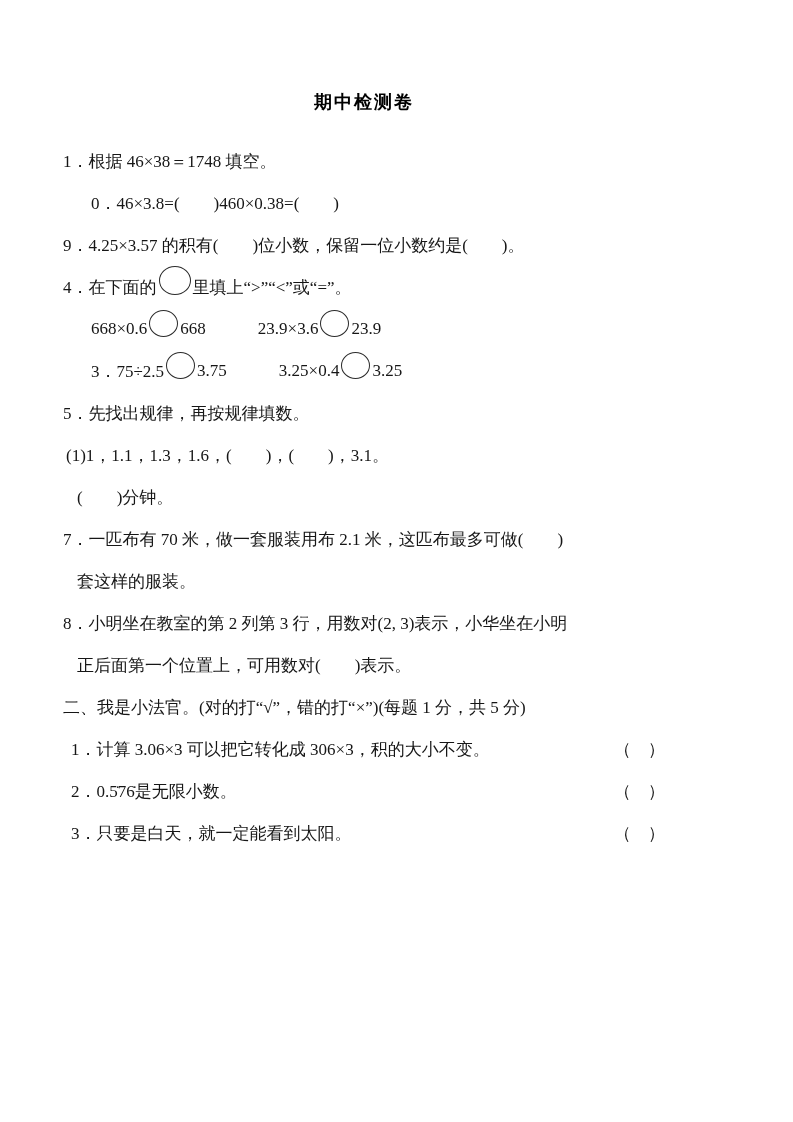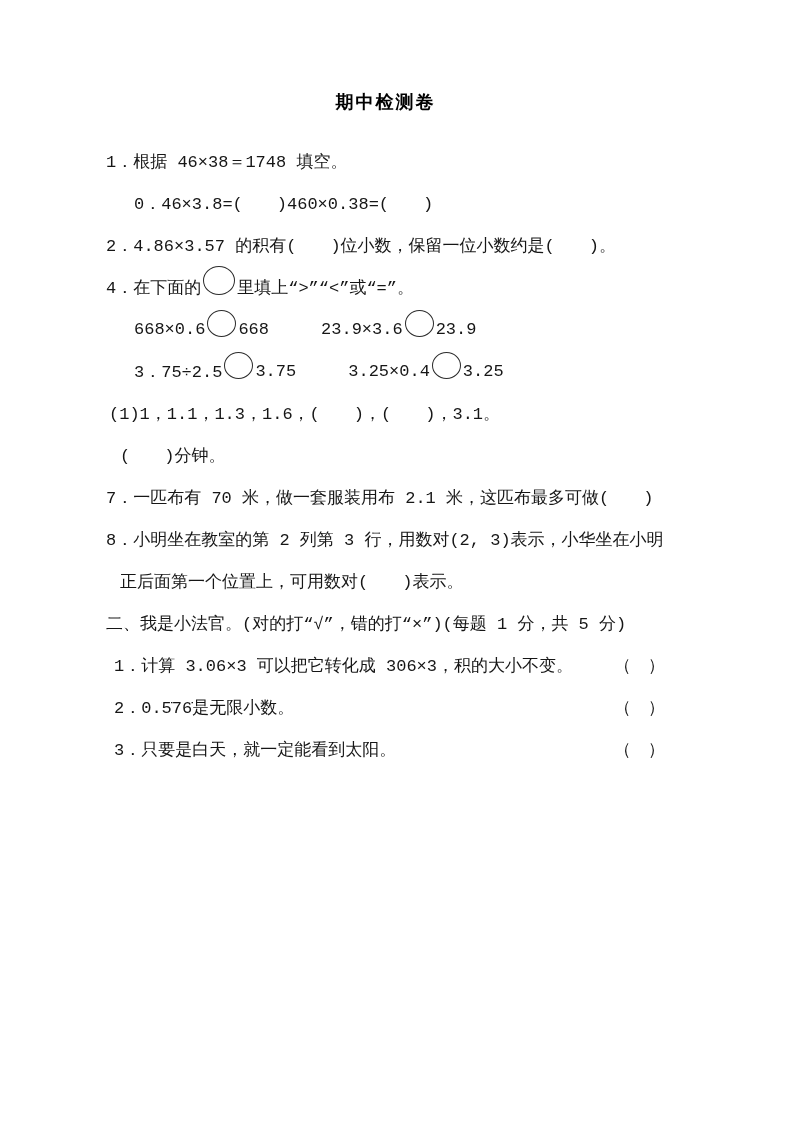--- a/index.html
+++ b/index.html
@@ -7,21 +7,21 @@
     position: relative;
     width: 793px;
     height: 1122px;
     background: #ffffff;
     font-family: "Liberation Serif", "DejaVu Serif", serif;
     color: #161616;
     font-size: 17px;
     overflow: hidden;
     margin: 0 auto;
   }
-  .content { padding: 90px 128px 0 106px; font-family: Liberation Mono, monospace; }
+  .content { padding: 90px 128px 0 63px; }
   .title {
     font-size: 18px;
     font-weight: 700;
     text-align: center;
     margin: 0 0 26px 0;
     letter-spacing: 2px;
     color: #000000;
   }
   .line {
     height: 42px;
@@ -53,21 +53,21 @@
 
 <div class="page">
   <div class="content">
 
     <h1 class="title">期中检测卷</h1>
 
 
     <div class="line">1．根据 46×38＝1748 填空。</div>
     <div class="line ind-a">0．46×3.8=(　　)460×0.38=(　　)</div>
 
-    <div class="line">2．4.86×3.57 的积有(　　)位小数，保留一位小数约是(　　)。</div>
+    <div class="line">9．4.25×3.57 的积有(　　)位小数，保留一位小数约是(　　)。</div>
 
 
     <div class="line">
       <span>4．在下面的</span>
       <span class="circle circle-lg"></span>
       <span>里填上“&gt;”“&lt;”或“=”。</span>
     </div>
 
     <div class="line ind-a">
       <span>668×0.6</span>
@@ -82,25 +82,27 @@
     <div class="line ind-a">
       <span>3．75÷2.5</span>
       <span class="circle"></span>
       <span>3.75</span>
       <span class="pair-gap"></span>
       <span>3.25×0.4</span>
       <span class="circle"></span>
       <span>3.25</span>
     </div>
 
+    <div class="line">5．先找出规律，再按规律填数。</div>
     <div class="line ind-c">(1)1，1.1，1.3，1.6，(　　)，(　　)，3.1。</div>
 
     <div class="line ind-b">(　　)分钟。</div>
 
     <div class="line">7．一匹布有 70 米，做一套服装用布 2.1 米，这匹布最多可做(　　)</div>
+    <div class="line ind-b">套这样的服装。</div>
 
     <div class="line">8．小明坐在教室的第 2 列第 3 行，用数对(2, 3)表示，小华坐在小明</div>
     <div class="line ind-b">正后面第一个位置上，可用数对(　　)表示。</div>
 
     <div class="line">二、我是小法官。(对的打“√”，错的打“×”)(每题 1 分，共 5 分)</div>
 
     <div class="line judge">
       <span>1．计算 3.06×3 可以把它转化成 306×3，积的大小不变。</span>
       <span class="answer">（　）</span>
     </div>

